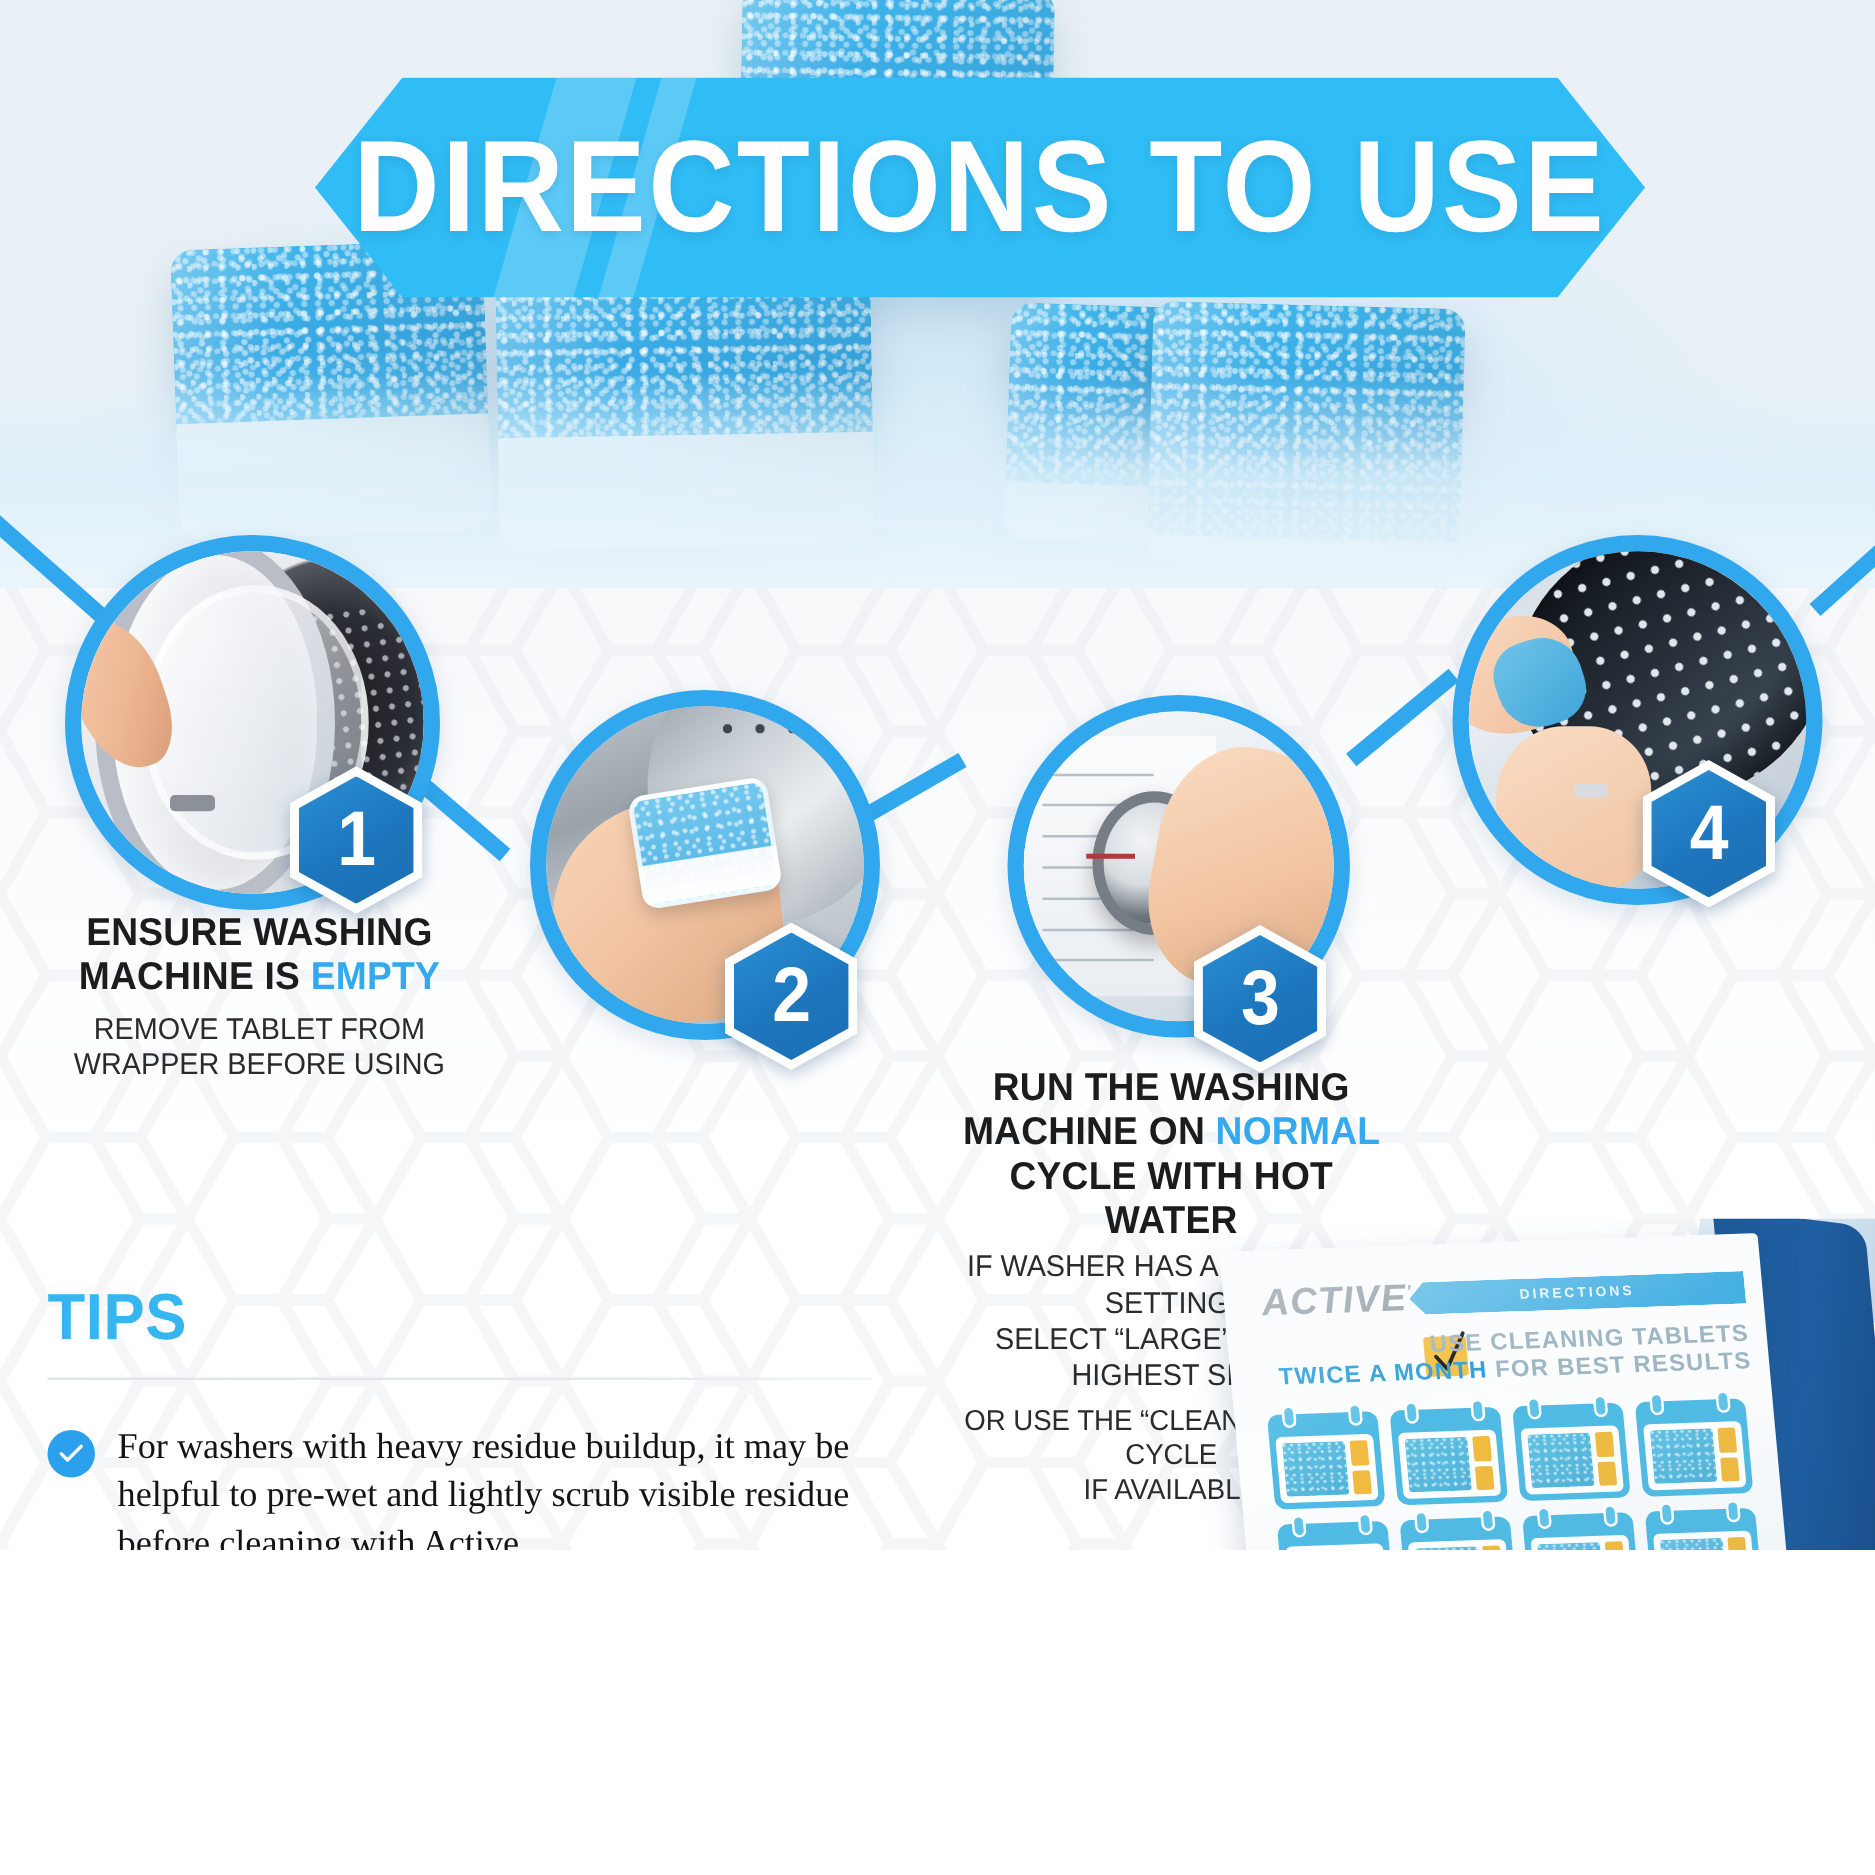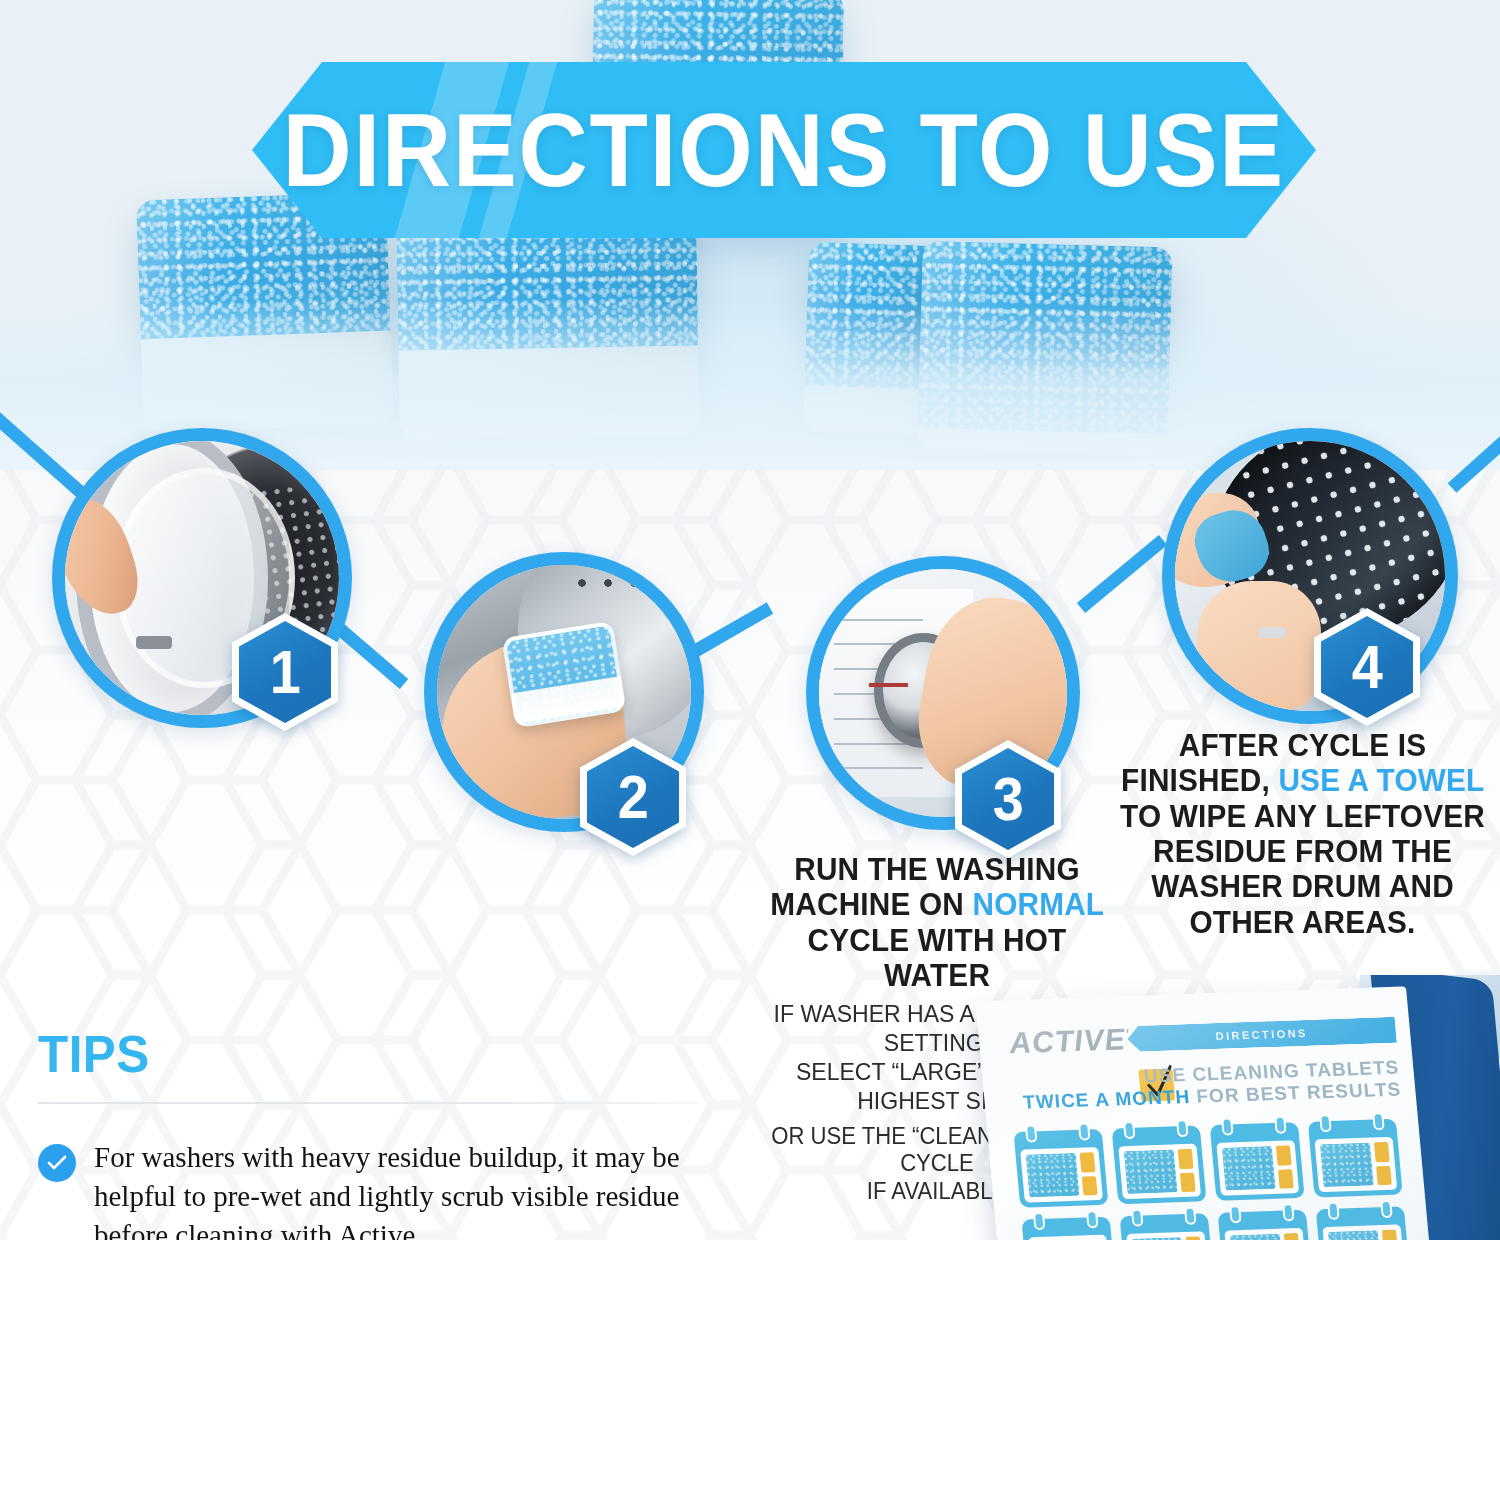--- a/index.html
+++ b/index.html
@@ -554,20 +554,24 @@
       <div class="door"></div>
       <div class="glass"></div>
       <div class="hand"></div>
       <div class="latch"></div>
     </div>
   </div>
   <div class="badge" style="left:232px; top:613px;">
     <div class="hexout"></div>
       <div class="hexin"></div>
     <span>1</span>
+  </div>
+  <div class="steptext" style="left:20px; top:728px; width:375px;">
+    <div class="head"><span>ENSURE WASHING MACHINE IS </span><em>EMPTY</em><span></span></div>
+    <div class="sub"><span>REMOVE TABLET FROM</span><br><span>WRAPPER BEFORE USING</span></div>
   </div>
 
   <div class="circle" style="left:424px; top:552px; width:280px; height:280px;">
     <div class="ph p2">
       <div class="drum"></div>
       <div class="holes"></div>
       <div class="hand"></div>
       <div class="tab"></div>
     </div>
   </div>
@@ -611,23 +615,20 @@
       <div class="hand1"></div>
       <div class="towel"></div>
       <div class="hand2"></div>
       <div class="ring"></div>
     </div>
   </div>
   <div class="badge" style="left:1314px; top:608px;">
     <div class="hexout"></div>
       <div class="hexin"></div>
     <span>4</span>
-  </div>
-  <div class="steptext" style="left:1110px; top:728px; width:385px;">
-    <div class="head"><span>AFTER CYCLE IS FINISHED, </span><em>USE A TOWEL</em><span> TO WIPE ANY LEFTOVER RESIDUE FROM THE WASHER DRUM AND OTHER AREAS.</span></div>
   </div>
 
   <div class="tips">
     <h2>TIPS</h2>
     <hr>
     <div class="tip">
       <div class="chk">
         <svg width="20" height="18" viewBox="0 0 20 18">
             <path d="M2 9 L7 14 L18 3" fill="none" stroke="#ffffff" stroke-width="2.6" stroke-linecap="round" stroke-linejoin="round"></path>
           </svg>

